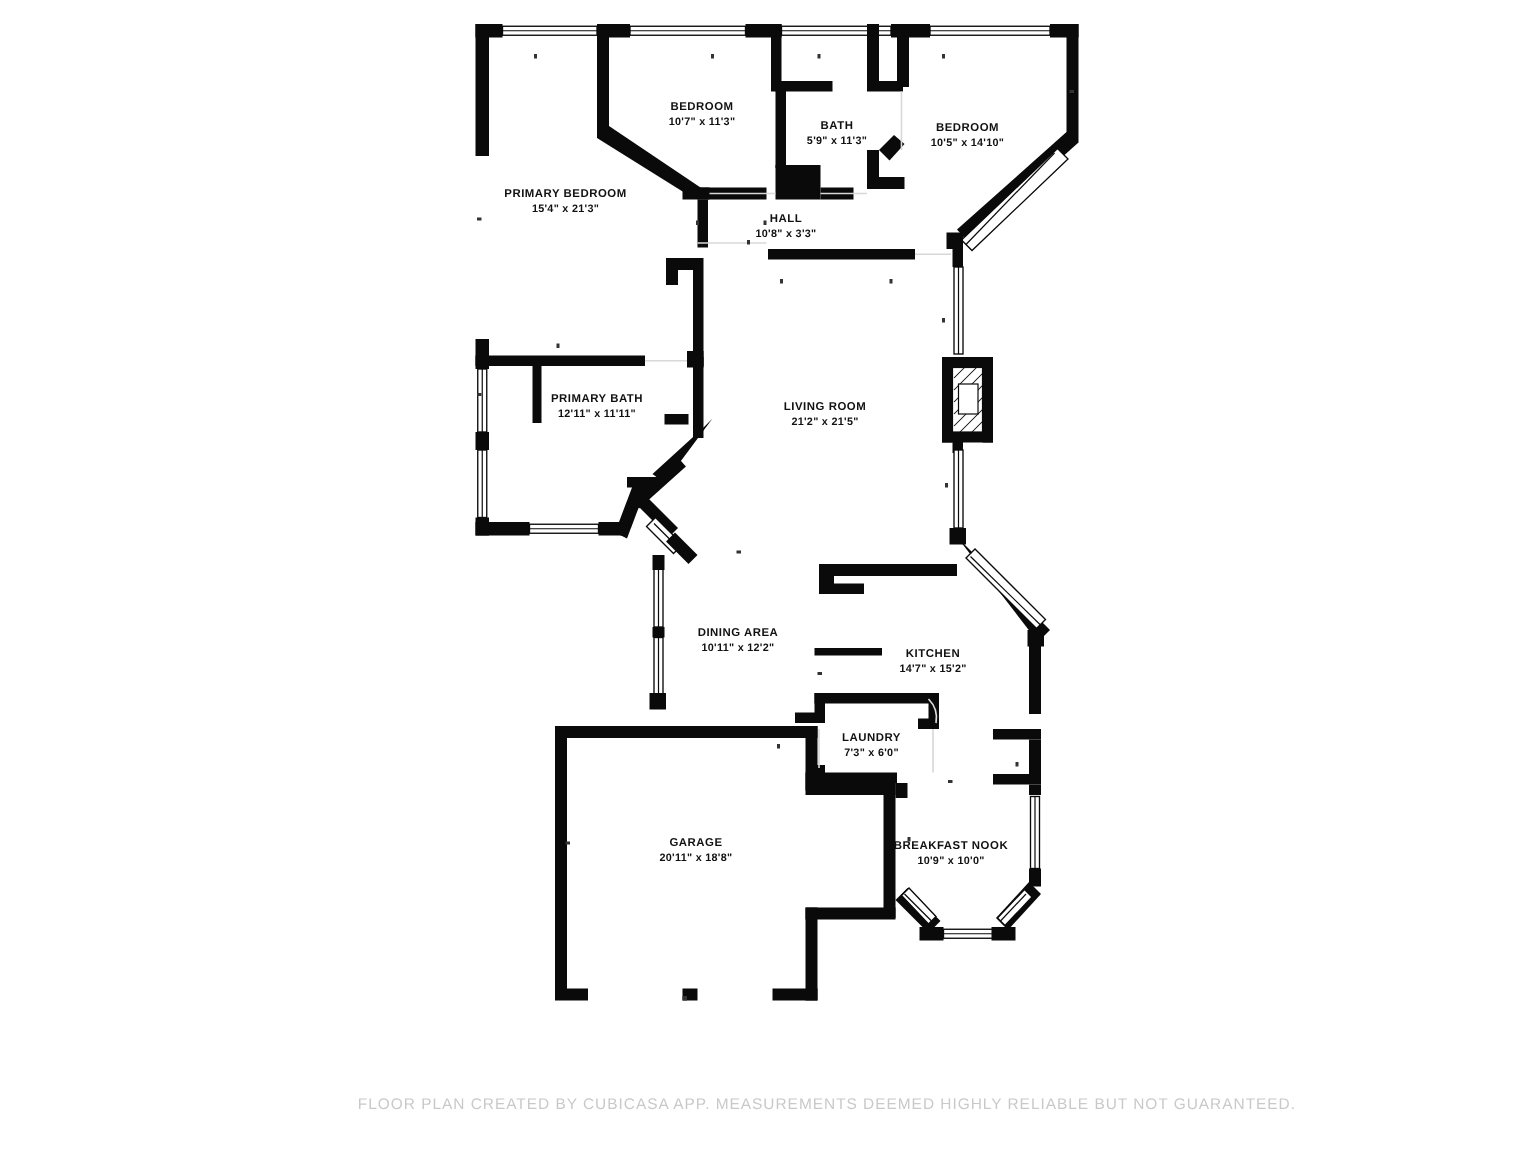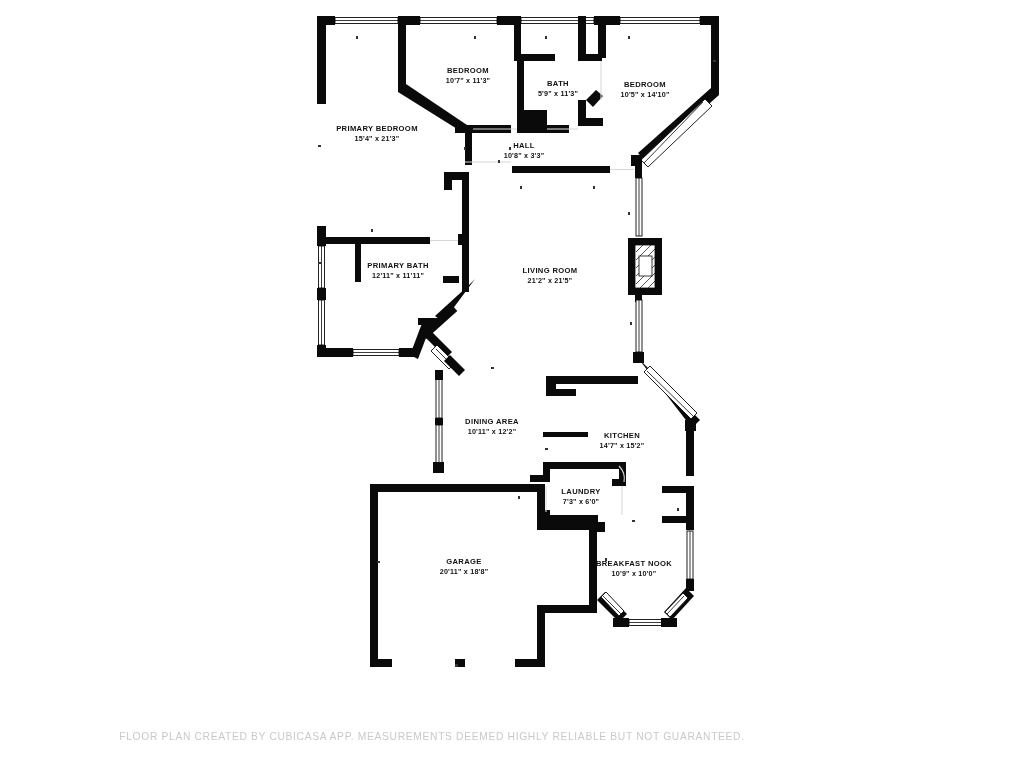--- a/index.html
+++ b/index.html
@@ -40,21 +40,21 @@
     font-weight: 700;
     letter-spacing: 0.2px;
     fill: #111111;
     text-anchor: middle;
   }
   #footer-note {
     position: absolute;
     left: 0;
     top: 731px;
     width: 864px;
-    text-align: center;
+    text-align: right;
     font-family: "Liberation Sans", sans-serif;
     font-size: 10.3px;
     letter-spacing: 0.65px;
     color: #c9c9c9;
     white-space: nowrap;
   }
   .wall { fill: #0a0a0a; }
   .window-frame { fill: #ffffff; stroke: #0a0a0a; stroke-width: 0.9; }
   .window-line { stroke: #0a0a0a; stroke-width: 0.8; fill: none; }
   .thin-wall { stroke: #d8d8d8; stroke-width: 1.1; fill: none; }

